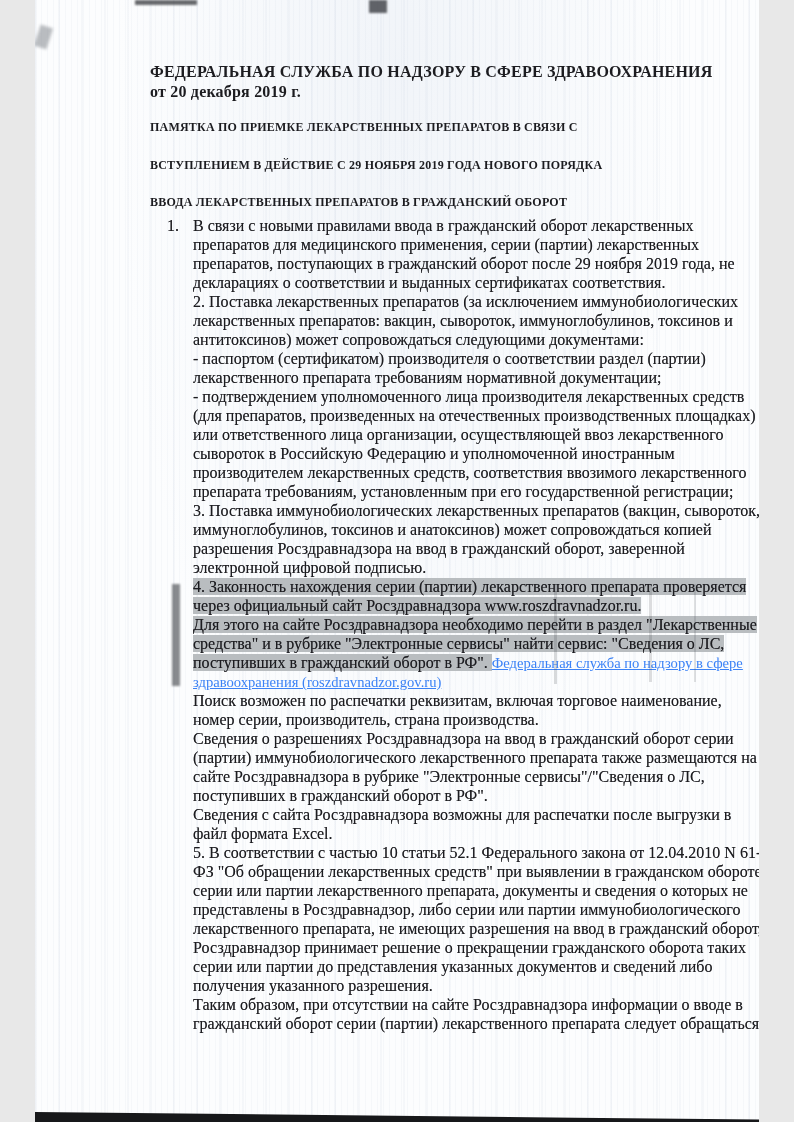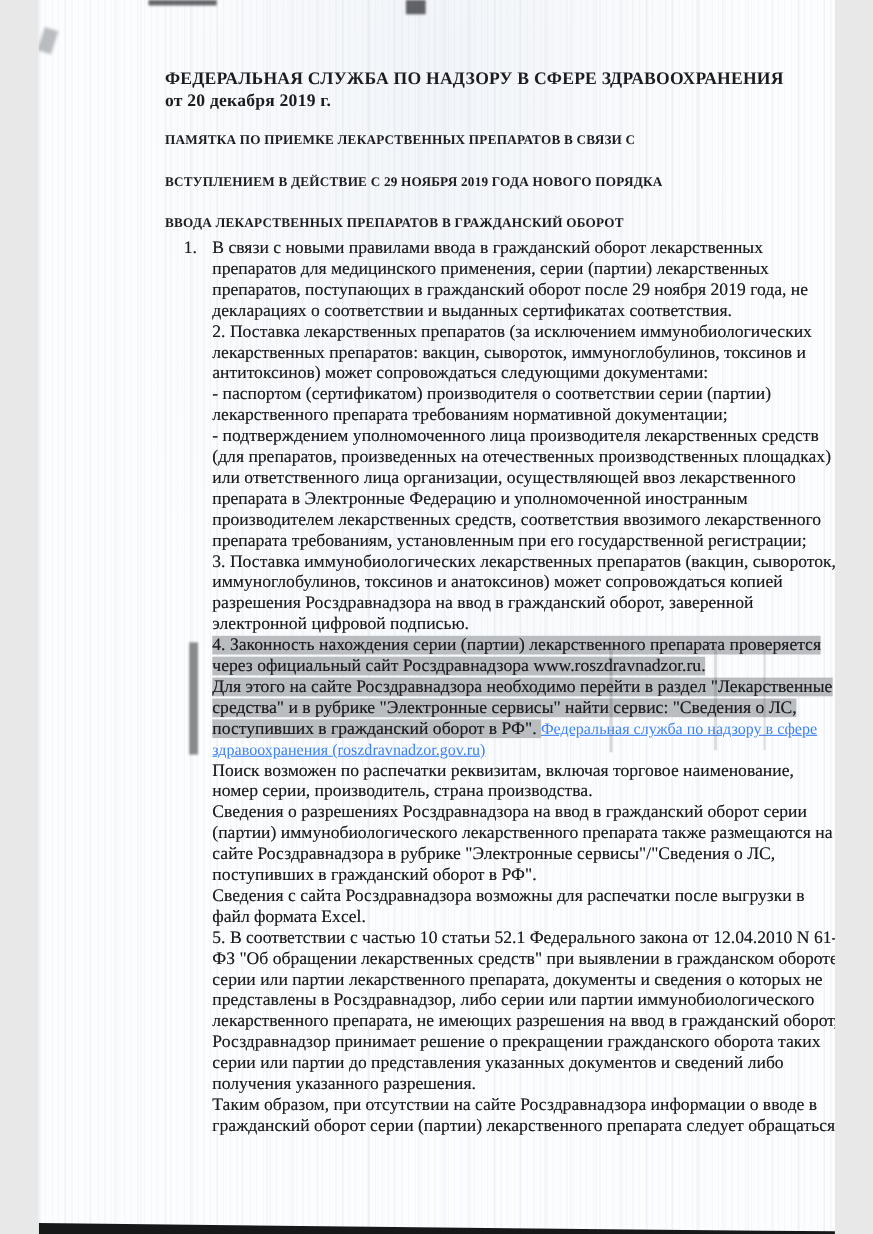--- a/index.html
+++ b/index.html
@@ -79,26 +79,26 @@
   </div>
 
   <div class="doc-body">
       <div class="line"><span class="num">1.</span><span>В связи с новыми правилами ввода в гражданский оборот лекарственных</span></div>
       <div class="line"><span>препаратов для медицинского применения, серии (партии) лекарственных</span></div>
       <div class="line"><span>препаратов, поступающих в гражданский оборот после 29 ноября 2019 года, не</span></div>
       <div class="line"><span>декларациях о соответствии и выданных сертификатах соответствия.</span></div>
       <div class="line"><span>2. Поставка лекарственных препаратов (за исключением иммунобиологических</span></div>
       <div class="line"><span>лекарственных препаратов: вакцин, сывороток, иммуноглобулинов, токсинов и</span></div>
       <div class="line"><span>антитоксинов) может сопровождаться следующими документами:</span></div>
-      <div class="line"><span>- паспортом (сертификатом) производителя о соответствии серии (партии)</span></div>
+      <div class="line"><span>- паспортом (сертификатом) производителя о соответствии раздел (партии)</span></div>
       <div class="line"><span>лекарственного препарата требованиям нормативной документации;</span></div>
       <div class="line"><span>- подтверждением уполномоченного лица производителя лекарственных средств</span></div>
       <div class="line"><span>(для препаратов, произведенных на отечественных производственных площадках)</span></div>
       <div class="line"><span>или ответственного лица организации, осуществляющей ввоз лекарственного</span></div>
-      <div class="line"><span>препарата в Электронные Федерацию и уполномоченной иностранным</span></div>
+      <div class="line"><span>сывороток в Российскую Федерацию и уполномоченной иностранным</span></div>
       <div class="line"><span>производителем лекарственных средств, соответствия ввозимого лекарственного</span></div>
       <div class="line"><span>препарата требованиям, установленным при его государственной регистрации;</span></div>
       <div class="line"><span>3. Поставка иммунобиологических лекарственных препаратов (вакцин, сывороток,</span></div>
       <div class="line"><span>иммуноглобулинов, токсинов и анатоксинов) может сопровождаться копией</span></div>
       <div class="line"><span>разрешения Росздравнадзора на ввод в гражданский оборот, заверенной</span></div>
       <div class="line"><span>электронной цифровой подписью.</span></div>
       <div class="line"><span class="hl">4. Законность нахождения серии (партии) лекарственного препарата проверяется</span></div>
       <div class="line"><span class="hl">через официальный сайт Росздравнадзора www.roszdravnadzor.ru.</span></div>
       <div class="line"><span class="hl">Для этого на сайте Росздравнадзора необходимо перейти в раздел "Лекарственные</span></div>
       <div class="line"><span class="hl">средства" и в рубрике "Электронные сервисы" найти сервис: "Сведения о ЛС,</span></div>

